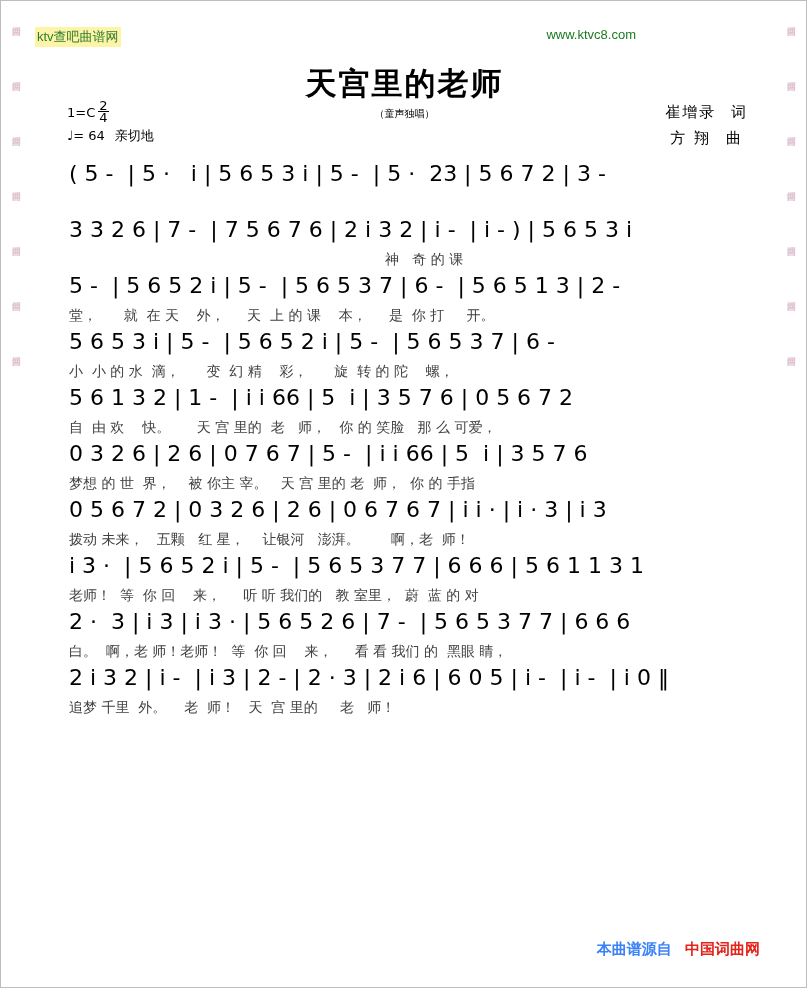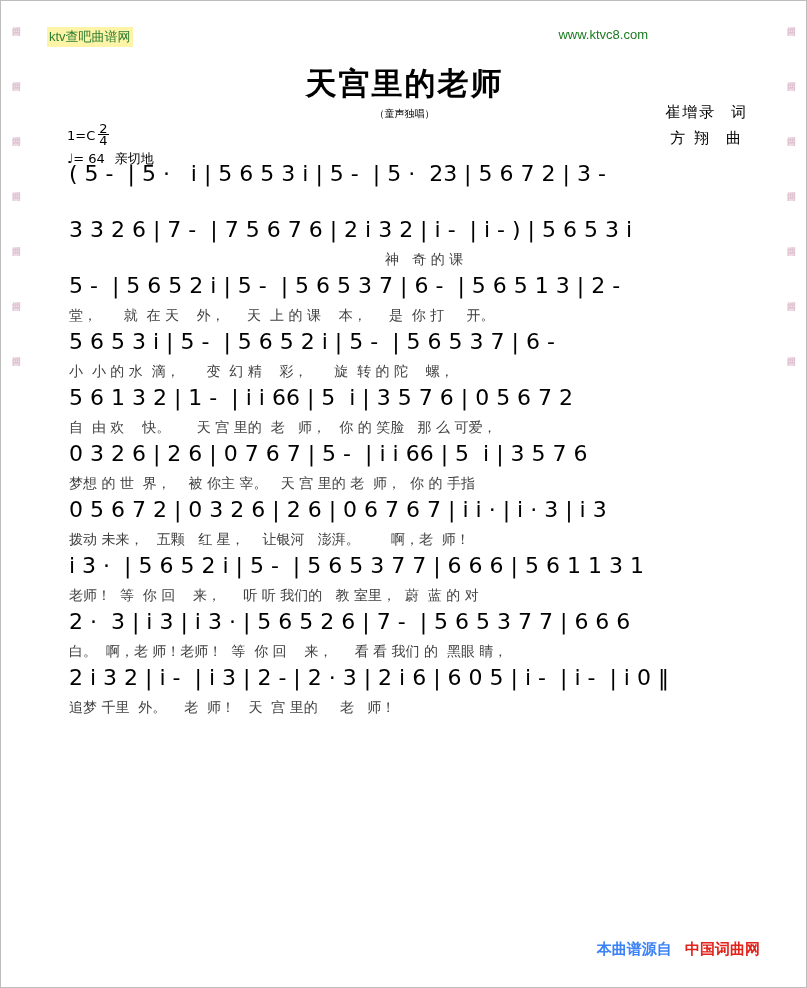--- a/index.html
+++ b/index.html
@@ -42,21 +42,21 @@
     color: #d9b6c8;
     line-height: 11px;
     text-align: center;
     writing-mode: vertical-rl;
     letter-spacing: 1px;
     opacity: .85;
   }
   .header {
     position: absolute;
     top: 26px;
-    left: 16px;
+    left: 4px;
     width: 667px;
     height: 22px;
   }
   .site-left {
     position: absolute;
     left: 30px;
     top: 0;
     font-size: 13px;
     color: #2f7d32;
     background: #fdf4a8;
@@ -103,21 +103,21 @@
     color: #000;
     font-family: "DejaVu Sans", sans-serif;
     text-align: center;
   }
   .credits .row span.name { letter-spacing: 2px; }
   .credits .row span.role { margin-left: 10px; }
 
   .meta {
     position: absolute;
     left: 66px;
-    top: 123px;
+    top: 100px;
     font-size: 13px;
     color: #000;
     font-family: "DejaVu Sans", sans-serif;
     line-height: 16px;
   }
   .meta .keyline {
     display: flex;
     align-items: center;
     gap: 2px;
   }

